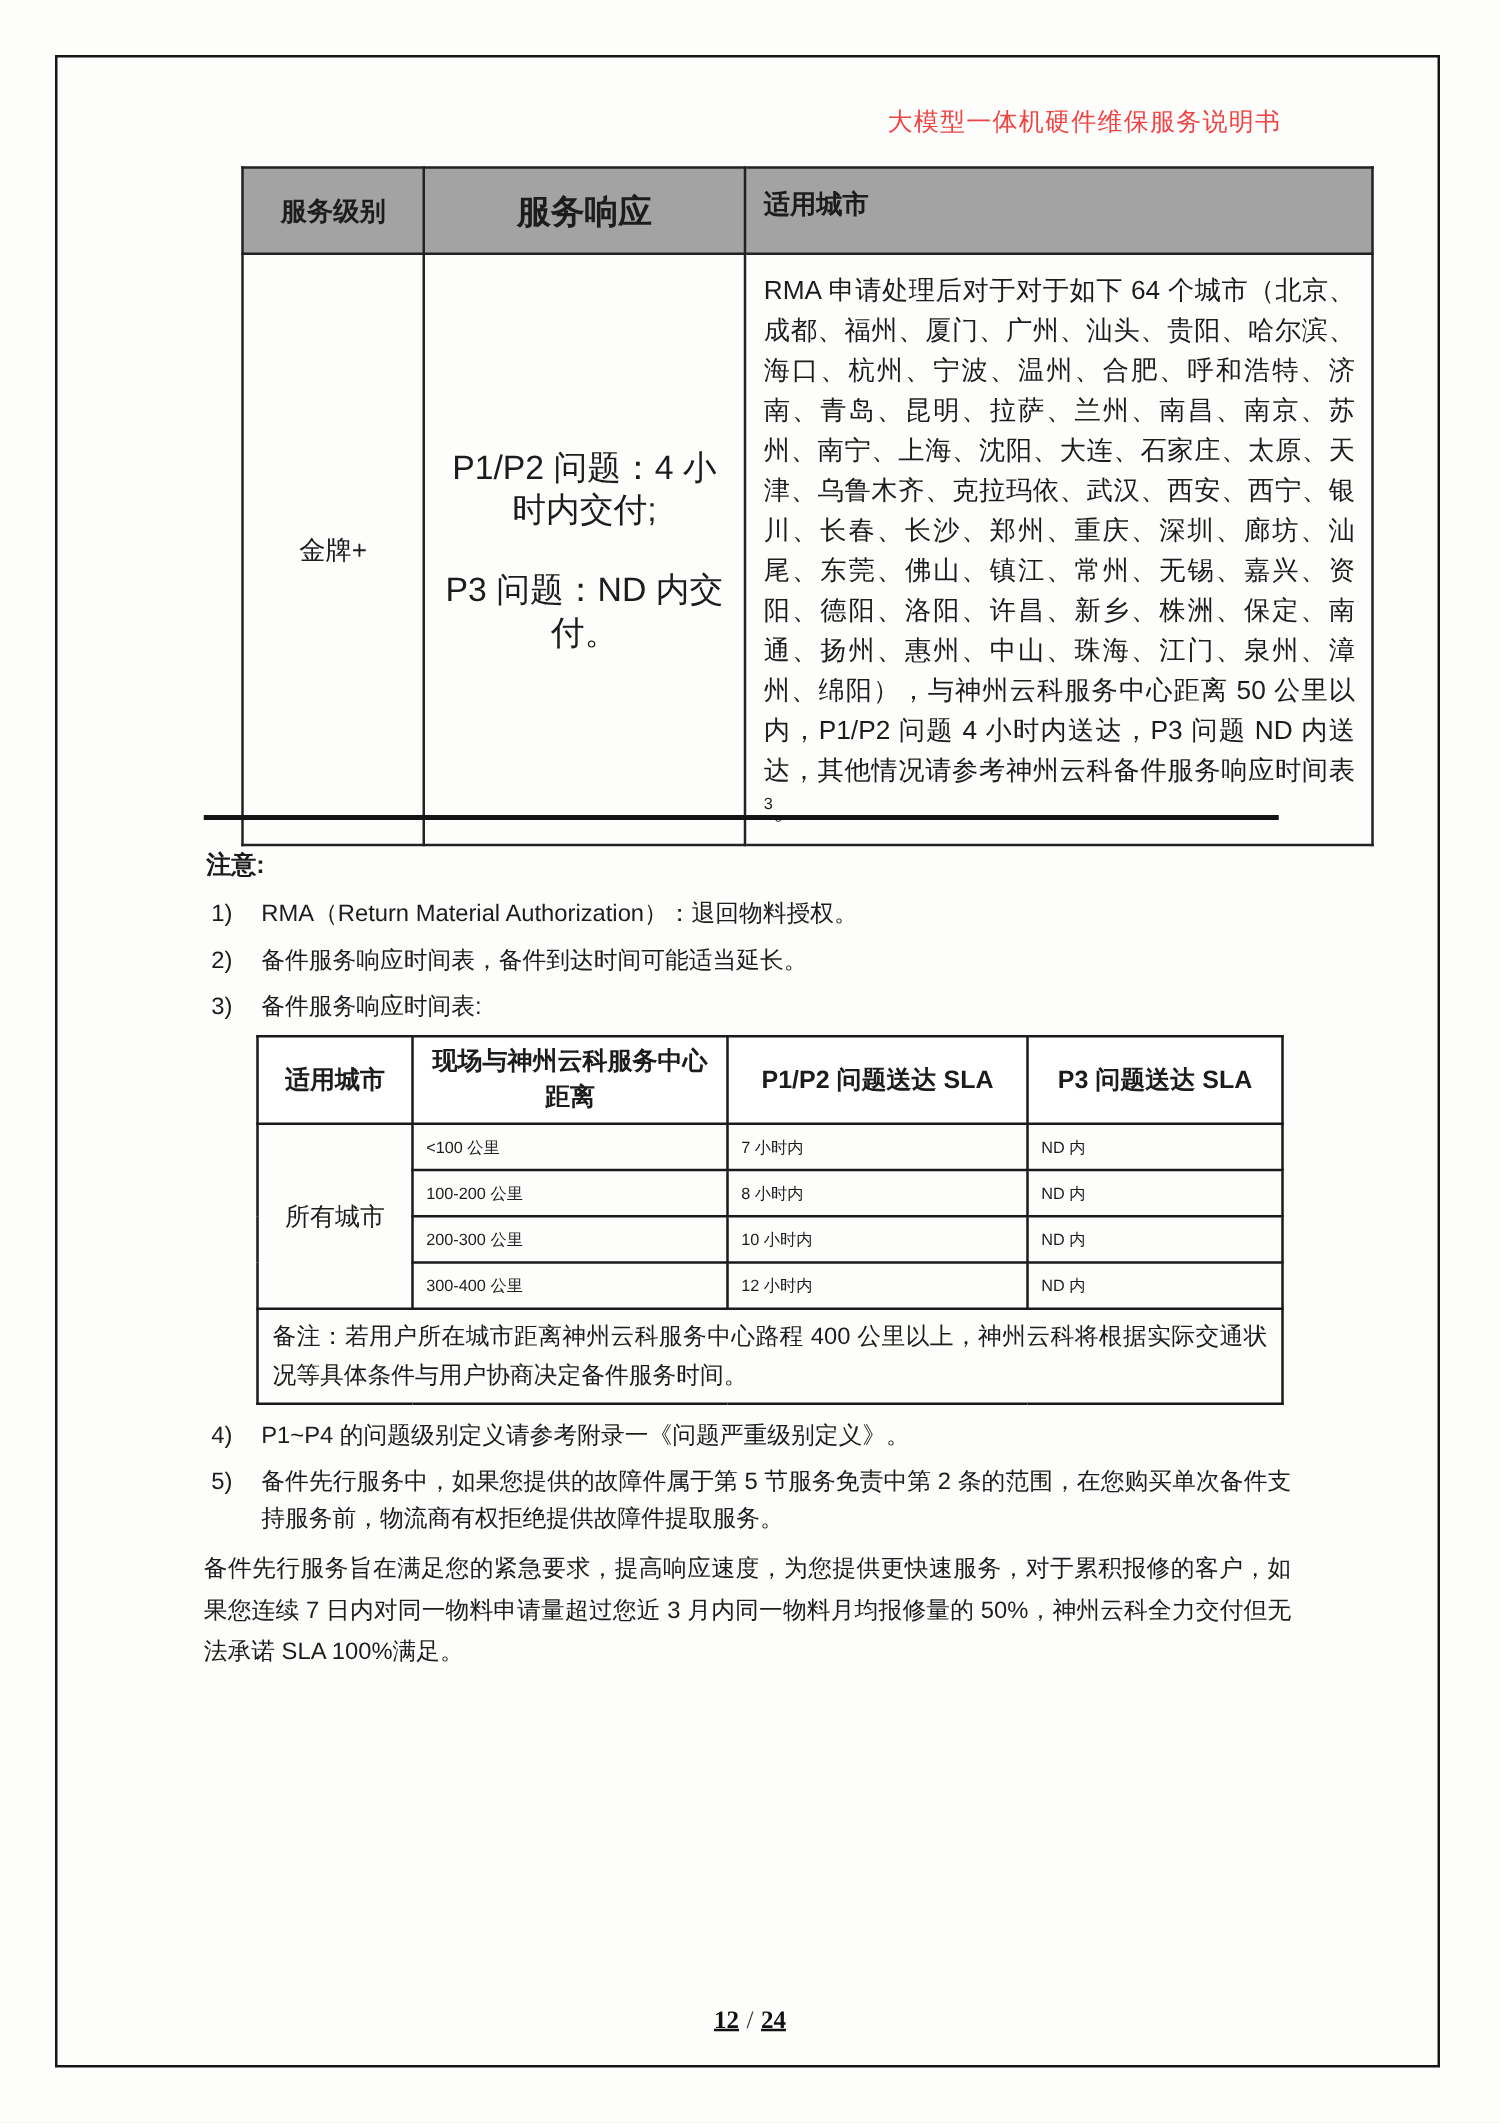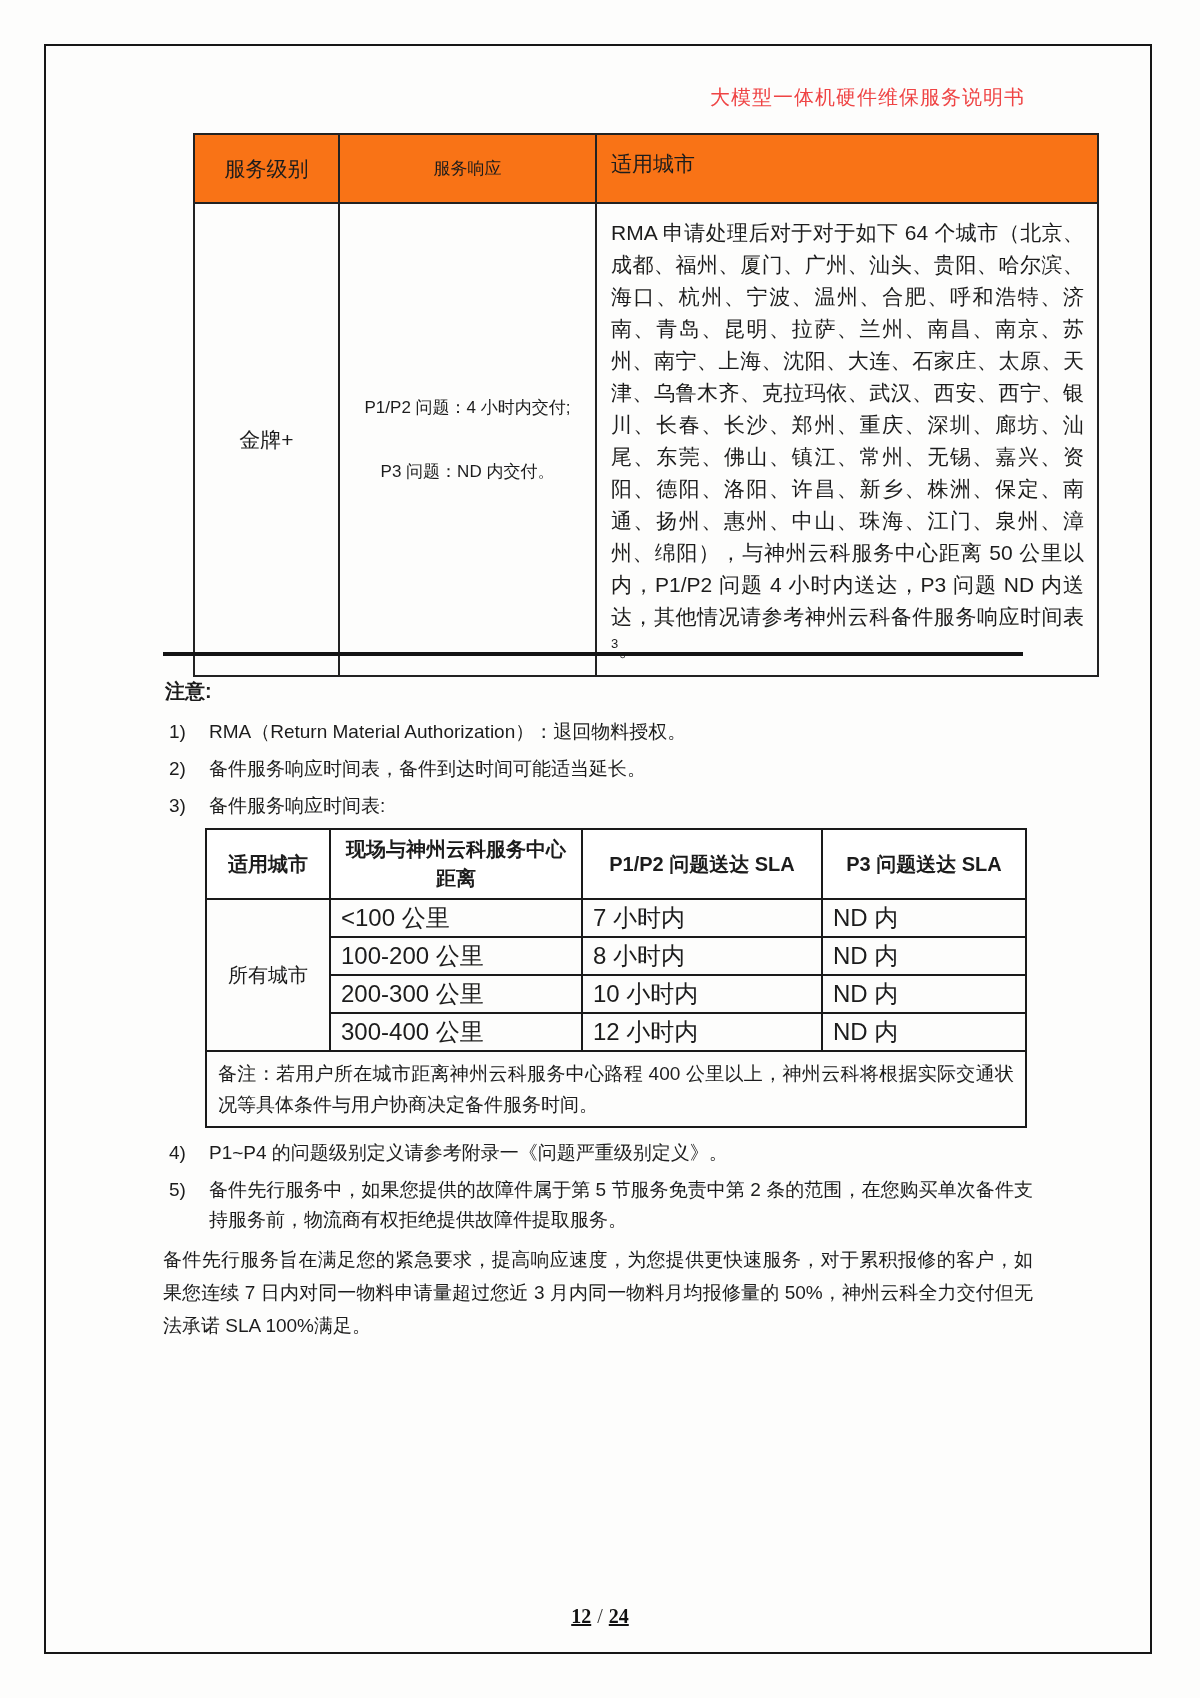--- a/index.html
+++ b/index.html
@@ -21,26 +21,26 @@
     font-family:"Liberation Serif","DejaVu Serif",serif;
     font-size:20px;color:#ef4444;letter-spacing:1px;
   }
   
   .t1{
     position:absolute;left:193px;top:133px;
     border-collapse:collapse;table-layout:fixed;width:845px;
   }
   .t1 th,.t1 td{border:2px solid #222;}
   .t1 th{
-    background:#f97316;height:44px;
-    font-size:22px;font-weight:normal;text-align:center;vertical-align:middle;
+    background:#a3a3a3;height:44px;
+    font-size:22px;font-weight:bold;text-align:center;vertical-align:middle;
   }
   .t1 td{vertical-align:middle;}
   .t1 .c-level{width:141px;text-align:center;font-size:21px;}
-  .t1 .c-resp{width:227px;text-align:center;font-size:17px;line-height:34px;padding:0 14px;}
+  .t1 .c-resp{width:227px;text-align:center;font-size:27px;line-height:34px;padding:0 14px;}
   .t1 .c-resp p{margin:0;}
   .t1 .c-resp p + p{margin-top:30px;}
   .t1 .c-cities{
     width:473px;vertical-align:top;
     font-size:21px;line-height:32px;
     padding:13px 13px 10px 14px;
     text-align:justify;
   }
   .t1 .body-row{height:452px;}
   .t1 sup{font-size:13px;line-height:0;}
@@ -59,21 +59,21 @@
   }
   .t2 th,.t2 td{border:2px solid #1a1a1a;}
   .t2 th{
     font-size:20px;font-weight:bold;text-align:center;vertical-align:middle;
     line-height:29px;padding:5px 6px;background:#fff;
   }
   .t2 .w1{width:110px;}
   .t2 .w2{width:238px;}
   .t2 .w3{width:226px;}
   .t2 .w4{width:190px;}
-  .t2 td{font-size:24px;height:31px;padding:2px 10px;vertical-align:middle;}
+  .t2 td{font-size:13px;height:31px;padding:2px 10px;vertical-align:middle;}
   .t2 .city-group{text-align:center;font-size:20px;}
   .t2 .remark{
     font-size:19px;line-height:31px;padding:6px 11px;text-align:justify;
   }
   .closing{
     font-size:19px;line-height:33px;margin:8px 0 0 0;text-align:justify;
   }
   
   .footer{
     position:absolute;top:1605px;left:0;width:100%;

